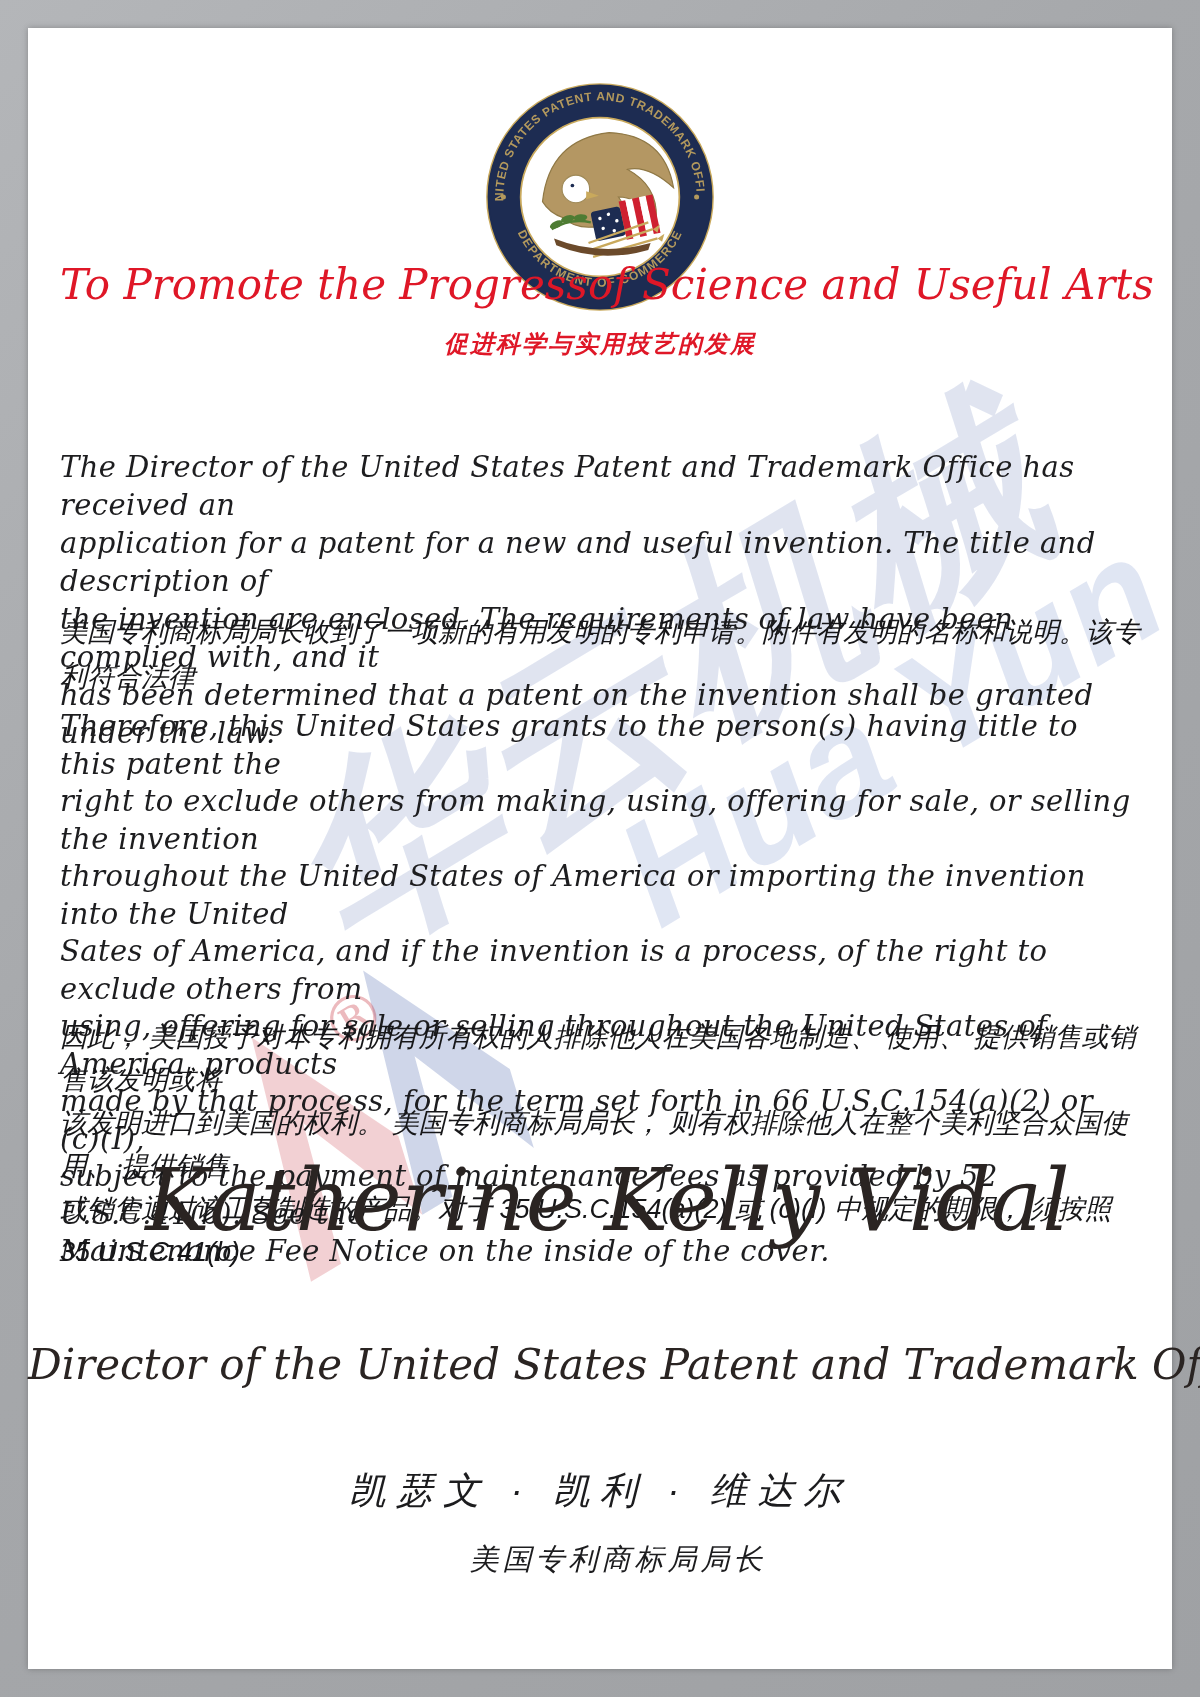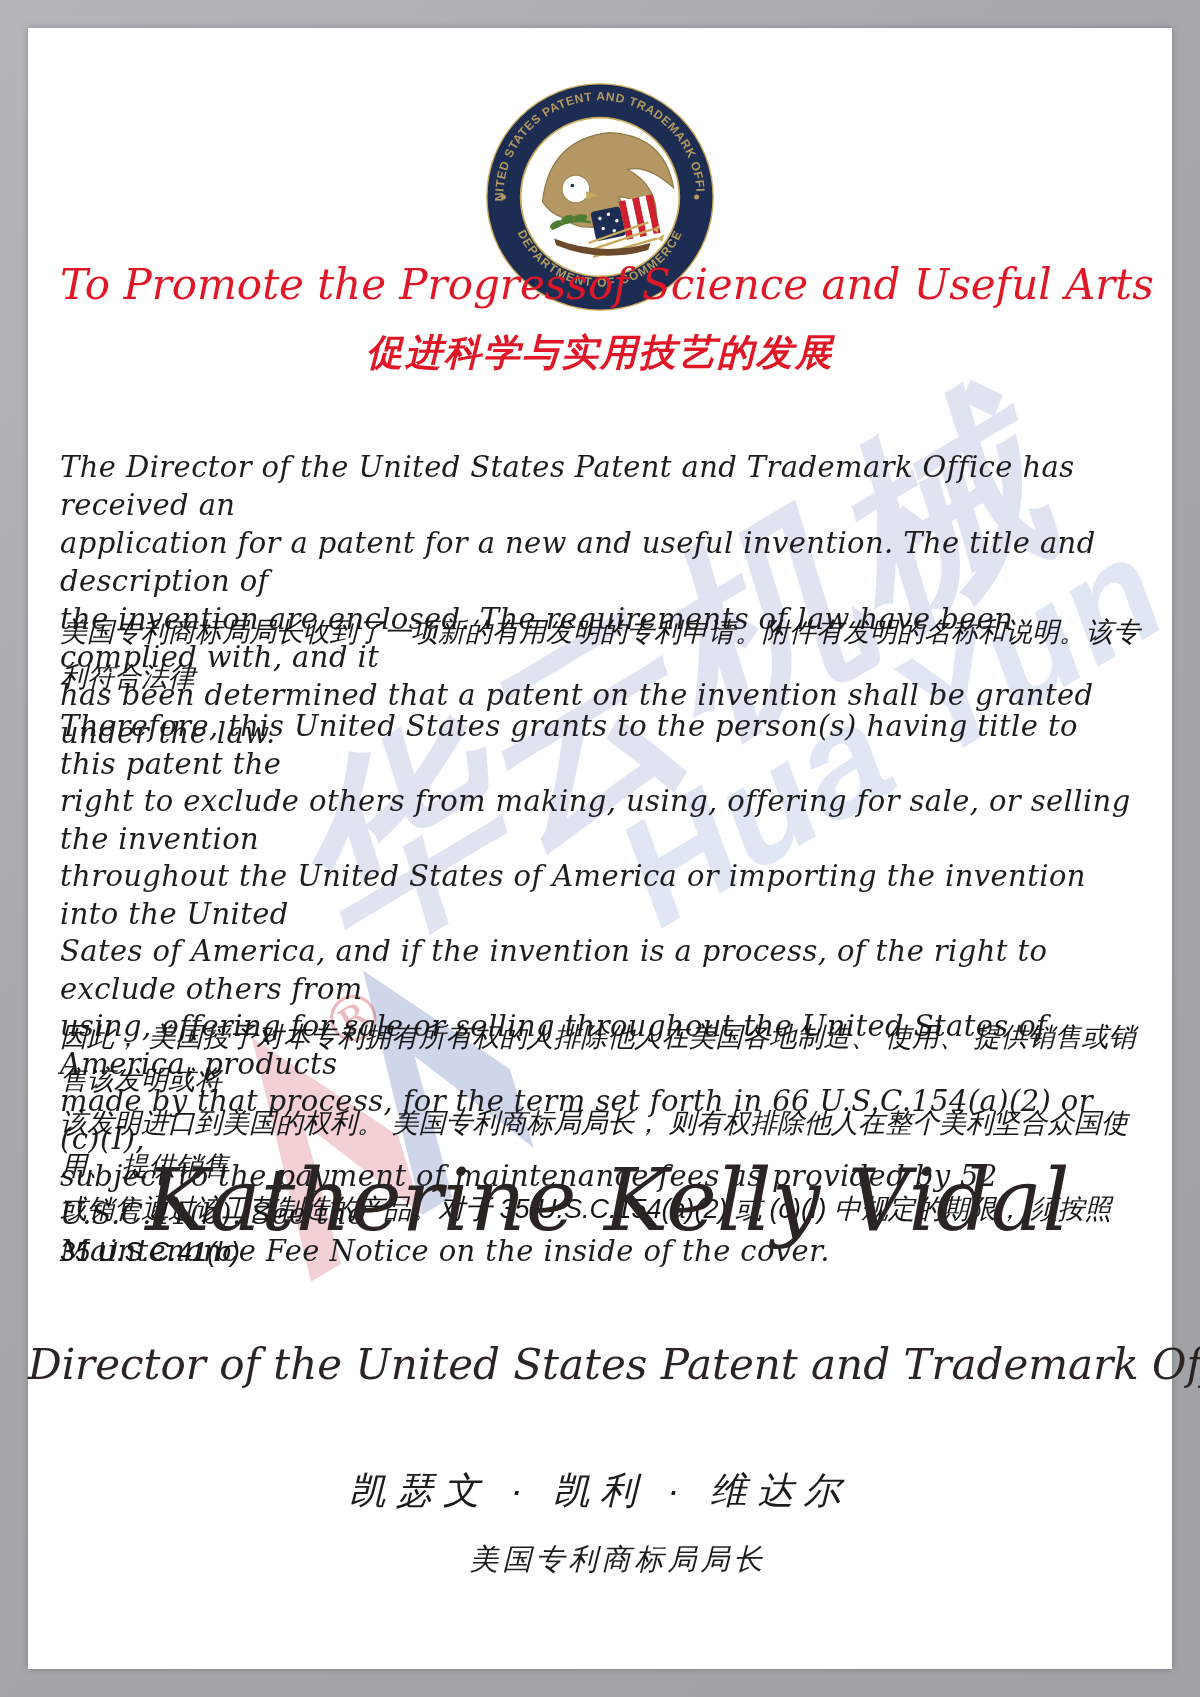--- a/index.html
+++ b/index.html
@@ -22,21 +22,21 @@
   
   .motto-row{
     position:absolute;top:232px;left:0;right:0;
     display:flex;justify-content:space-between;
     padding:0 32px;box-sizing:border-box;
     font-family:"DejaVu Serif",serif;font-style:italic;
     font-size:42px;color:#df1727;white-space:nowrap;
   }
   .motto-zh{
     position:absolute;top:300px;left:0;right:0;text-align:center;
-    font-size:37px;font-weight:bold;font-style:italic;
+    font-size:24px;font-weight:bold;font-style:italic;
     color:#df1727;letter-spacing:2px;
   }
   
   .para{position:absolute;left:32px;right:32px;z-index:2;}
   .en{
     font-family:"DejaVu Serif",serif;font-style:italic;
     font-size:29px;line-height:38px;color:#1d1d1f;letter-spacing:.4px;
   }
   .zh{
     font-family:"Liberation Sans",sans-serif;font-style:italic;

